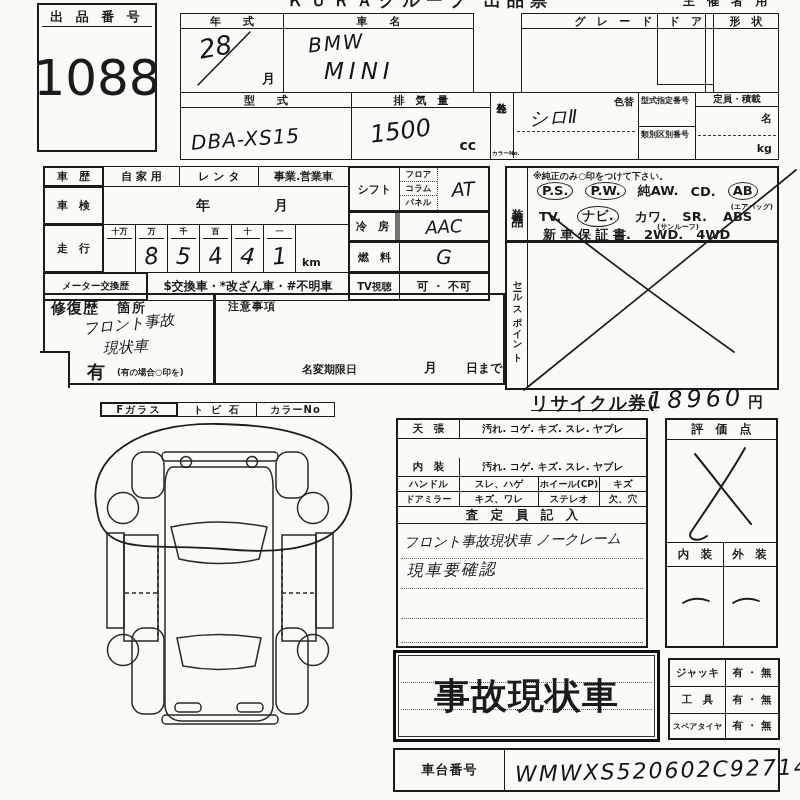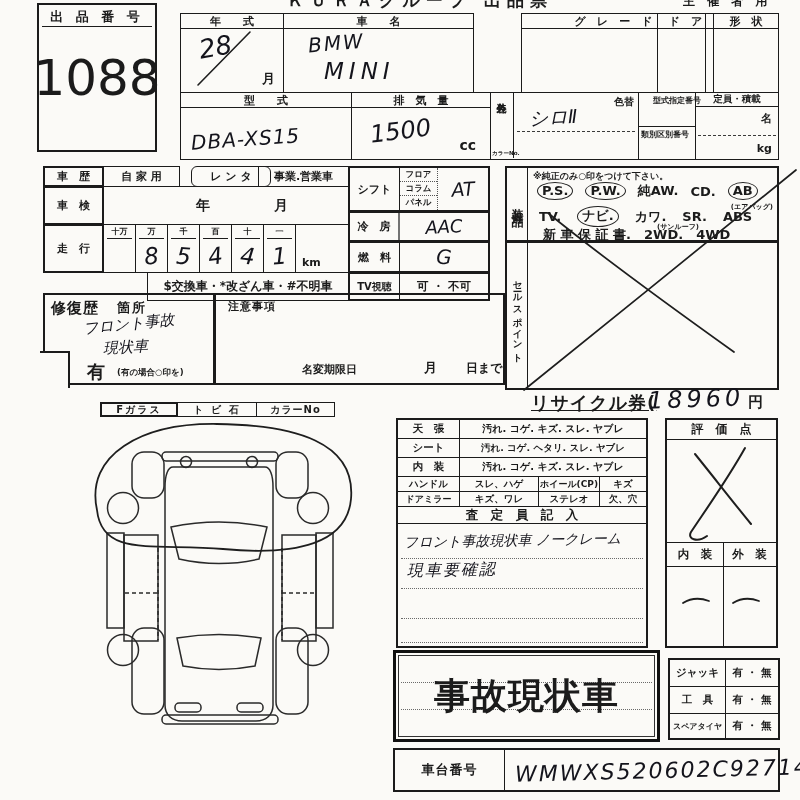--- a/index.html
+++ b/index.html
@@ -41,21 +41,21 @@
     <div class="abs lbl" style="right:8px;bottom:4px;font-size:13px;">月</div>
   </div>
   <div class="cell" style="left:283px;top:13px;width:191px;height:80px;">
     <div class="abs ctr lbl bb" style="left:0;top:0;right:0;height:15px;font-size:11px;">車　　名</div>
     <div class="abs hw" style="left:24px;top:17px;font-size:20px;transform:rotate(-5deg);letter-spacing:2px;">BMW</div>
     <div class="abs hw" style="left:40px;top:44px;font-size:23px;letter-spacing:5px;">MINI</div>
   </div>
   <div class="cell" style="left:473px;top:13px;width:185px;height:80px;margin-left:48px;">
     <div class="abs ctr lbl bb" style="left:0;top:0;right:0;height:15px;font-size:11px;">グ　レ　ー　ド</div>
   </div>
-  <div class="cell" style="left:657px;top:13px;width:57px;height:80px;">
+  <div class="cell" style="left:657px;top:13px;width:57px;height:72px;">
     <div class="abs ctr lbl bb" style="left:0;top:0;right:0;height:15px;font-size:11px;">ド　ア</div>
   </div>
   <div class="cell" style="left:713px;top:13px;width:66px;height:80px;">
     <div class="abs ctr lbl bb" style="left:0;top:0;right:0;height:15px;font-size:11px;">形　状</div>
   </div>
 
   <div class="cell" style="left:180px;top:92px;width:172px;height:68px;">
     <div class="abs ctr lbl bb" style="left:0;top:0;right:0;height:15px;font-size:11px;">型　　式</div>
     <div class="abs hw" style="left:10px;top:34px;font-size:20px;transform:rotate(-4deg);letter-spacing:1px;">DBA-XS15</div>
   </div>
@@ -67,38 +67,38 @@
   <div class="cell" style="left:490px;top:92px;width:149px;height:68px;">
     <div class="abs" style="left:0;top:0;width:23px;height:65px;border-right:1px solid #1b1b1b;">
       <div class="vtext lbl abs" style="left:5px;top:2px;font-size:10px;line-height:11px;">外装色</div>
       <div class="abs tiny" style="left:1px;bottom:1px;transform:scale(0.8);transform-origin:left bottom;white-space:nowrap;">カラーNo.</div>
     </div>
     <div class="abs lbl" style="right:4px;top:2px;font-size:10px;">色替</div>
     <div class="abs dash" style="left:26px;top:38px;width:118px;"></div>
     <div class="abs hw" style="left:38px;top:12px;font-size:19px;transform:rotate(-3deg);">シロⅡ</div>
   </div>
   <div class="cell" style="left:638px;top:92px;width:58px;height:68px;">
-    <div class="abs lbl" style="left:14px;top:2px;font-size:8px;white-space:nowrap;">型式指定番号</div>
+    <div class="abs lbl" style="left:2px;top:2px;font-size:8px;white-space:nowrap;">型式指定番号</div>
     <div class="abs" style="left:0;top:33px;right:0;border-top:1px solid #1b1b1b;"></div>
     <div class="abs lbl" style="left:2px;top:36px;font-size:8px;white-space:nowrap;">類別区別番号</div>
   </div>
   <div class="cell" style="left:695px;top:92px;width:84px;height:68px;">
     <div class="abs ctr lbl bb" style="left:0;top:0;right:0;height:14px;font-size:9.5px;">定員・積載</div>
     <div class="abs lbl" style="right:6px;top:18px;font-size:11px;">名</div>
     <div class="abs dash" style="left:2px;top:42px;right:2px;"></div>
     <div class="abs lbl" style="right:6px;bottom:4px;font-size:11px;">kg</div>
   </div>
 
   <div class="cell b2" style="left:43px;top:166px;width:61px;height:21px;">
       <div class="ctr lbl" style="width:100%;height:100%;font-size:11px;">車　歴</div>
     </div>
   <div class="cell" style="left:103px;top:166px;width:77px;height:21px;">
       <div class="ctr lbl" style="width:100%;height:100%;font-size:11px;">自 家 用</div>
     </div>
-  <div class="cell" style="left:191px;top:166px;width:80px;height:21px;border-radius:6px;">
+  <div class="cell" style="left:179px;top:166px;width:80px;height:21px;">
       <div class="ctr lbl" style="width:100%;height:100%;font-size:11px;">レ ン タ</div>
     </div>
   <div class="cell" style="left:258px;top:166px;width:91px;height:21px;">
       <div class="ctr lbl" style="width:100%;height:100%;font-size:11px;">事業.営業車</div>
     </div>
 
   <div class="cell b2" style="left:43px;top:186px;width:61px;height:39px;">
       <div class="ctr lbl" style="width:100%;height:100%;font-size:11px;">車　検</div>
     </div>
   <div class="cell" style="left:103px;top:186px;width:246px;height:39px;">
@@ -129,35 +129,38 @@
         <div class="ctr lbl" style="height:13px;font-size:8px;border-bottom:1px solid #1b1b1b;margin:0 3px;">十</div>
         <div class="ctr hw" style="height:34px;font-size:23px;transform:rotate(6deg);">4</div>
       </div>
     <div class="abs" style="left:160px;top:0;width:32px;height:100%;border-right:1px solid #1b1b1b;">
         <div class="ctr lbl" style="height:13px;font-size:8px;border-bottom:1px solid #1b1b1b;margin:0 3px;">一</div>
         <div class="ctr hw" style="height:34px;font-size:23px;transform:rotate(-4deg);">1</div>
       </div>
     <div class="abs lbl" style="left:198px;bottom:3px;font-size:11px;">km</div>
   </div>
 
+  <div class="cell b2" style="left:43px;top:272px;width:105px;height:29px;">
+      <div class="ctr lbl" style="width:100%;height:100%;font-size:9.5px;">メーター交換歴</div>
+    </div>
   <div class="cell" style="left:147px;top:272px;width:202px;height:29px;">
       <div class="ctr lbl" style="width:100%;height:100%;font-size:12px;">$交換車・*改ざん車・#不明車</div>
     </div>
 
   <div class="cell b2" style="left:348px;top:166px;width:142px;height:46px;">
     <div class="abs ctr lbl" style="left:0;top:0;width:50px;height:100%;border-right:1px solid #1b1b1b;font-size:11px;">シフト</div>
     <div class="abs" style="left:50px;top:0;width:38px;height:100%;border-right:1px dotted #555;">
       <div class="lbl" style="font-size:8.5px;line-height:13px;text-align:center;">フロア</div>
       <div class="lbl" style="font-size:8.5px;line-height:13px;text-align:center;border-top:1px dotted #555;">コラム</div>
       <div class="lbl" style="font-size:8.5px;line-height:13px;text-align:center;border-top:1px dotted #555;">パネル</div>
     </div>
     <div class="abs ctr hw" style="left:88px;top:0;right:0;height:100%;font-size:19px;transform:rotate(-4deg);">AT</div>
   </div>
   <div class="cell b2" style="left:348px;top:211px;width:142px;height:31px;">
-    <div class="abs ctr lbl" style="left:0;top:0;width:50px;height:100%;border-right:2px solid #737373;font-size:11px;">冷　房</div>
+    <div class="abs ctr lbl" style="left:0;top:0;width:50px;height:100%;border-right:5px solid #737373;font-size:11px;">冷　房</div>
     <div class="abs ctr hw" style="left:50px;top:0;right:0;height:100%;font-size:18px;transform:rotate(-3deg);">AAC</div>
   </div>
   <div class="cell b2" style="left:348px;top:241px;width:142px;height:32px;">
     <div class="abs ctr lbl" style="left:0;top:0;width:50px;height:100%;border-right:1px solid #1b1b1b;font-size:11px;">燃　料</div>
     <div class="abs ctr hw" style="left:50px;top:0;right:0;height:100%;font-size:20px;transform:rotate(2deg);">G</div>
   </div>
   <div class="cell b2" style="left:348px;top:272px;width:142px;height:29px;text-decoration:underline;">
     <div class="abs ctr lbl" style="left:0;top:0;width:50px;height:100%;border-right:1px solid #1b1b1b;font-size:10px;">TV視聴</div>
     <div class="abs ctr lbl" style="left:50px;top:0;right:0;height:100%;font-size:11.5px;">可 ・ 不可</div>
   </div>
@@ -264,24 +267,20 @@
       <line x1="227" y1="178" x2="260" y2="178" stroke-dasharray="4,3"></line>
     </g>
 
     <path d="M42,95 C30,40 86,8 162,9 C240,10 301,27 296,84 C292,128 243,141 168,134 C100,128 47,143 42,95 Z" fill="none" stroke="#1e1e1e" stroke-width="1.8" stroke-linecap="round"></path>
   </svg>
 
   <div class="cell b2" style="left:396px;top:418px;width:252px;height:230px;">
     <div class="abs" style="left:0;top:0;right:0;height:19px;border-bottom:1px solid #1b1b1b;">
       <div class="abs ctr lbl" style="left:0;top:0;width:62px;height:100%;border-right:1px solid #1b1b1b;font-size:10.5px;">天　張</div>
       <div class="abs ctr lbl" style="left:62px;top:0;right:0;height:100%;font-size:10px;">汚れ. コゲ. キズ. スレ. ヤブレ</div>
-    </div>
-    <div class="abs" style="left:0;top:19px;right:0;height:19px;border-bottom:1px solid #1b1b1b;">
-      <div class="abs ctr lbl" style="left:0;top:0;width:62px;height:100%;border-right:1px solid #1b1b1b;font-size:10.5px;">シート</div>
-      <div class="abs ctr lbl" style="left:62px;top:0;right:0;height:100%;font-size:9.5px;">汚れ. コゲ. ヘタリ. スレ. ヤブレ</div>
     </div>
     <div class="abs" style="left:0;top:38px;right:0;height:19px;border-bottom:1px solid #1b1b1b;">
       <div class="abs ctr lbl" style="left:0;top:0;width:62px;height:100%;border-right:1px solid #1b1b1b;font-size:10.5px;">内　装</div>
       <div class="abs ctr lbl" style="left:62px;top:0;right:0;height:100%;font-size:10px;">汚れ. コゲ. キズ. スレ. ヤブレ</div>
     </div>
     <div class="abs" style="left:0;top:57px;right:0;height:15px;border-bottom:1px solid #1b1b1b;">
       <div class="abs ctr lbl" style="left:0;top:0;width:62px;height:100%;border-right:1px solid #1b1b1b;font-size:9.5px;">ハンドル</div>
       <div class="abs ctr lbl" style="left:62px;top:0;width:79px;height:100%;border-right:1px solid #1b1b1b;font-size:9.5px;">スレ、ハゲ</div>
       <div class="abs ctr lbl" style="left:141px;top:0;width:61px;height:100%;border-right:1px solid #1b1b1b;font-size:9px;">ホイール(CP)</div>
       <div class="abs ctr lbl" style="left:202px;top:0;right:0;height:100%;font-size:9.5px;">キズ</div>

